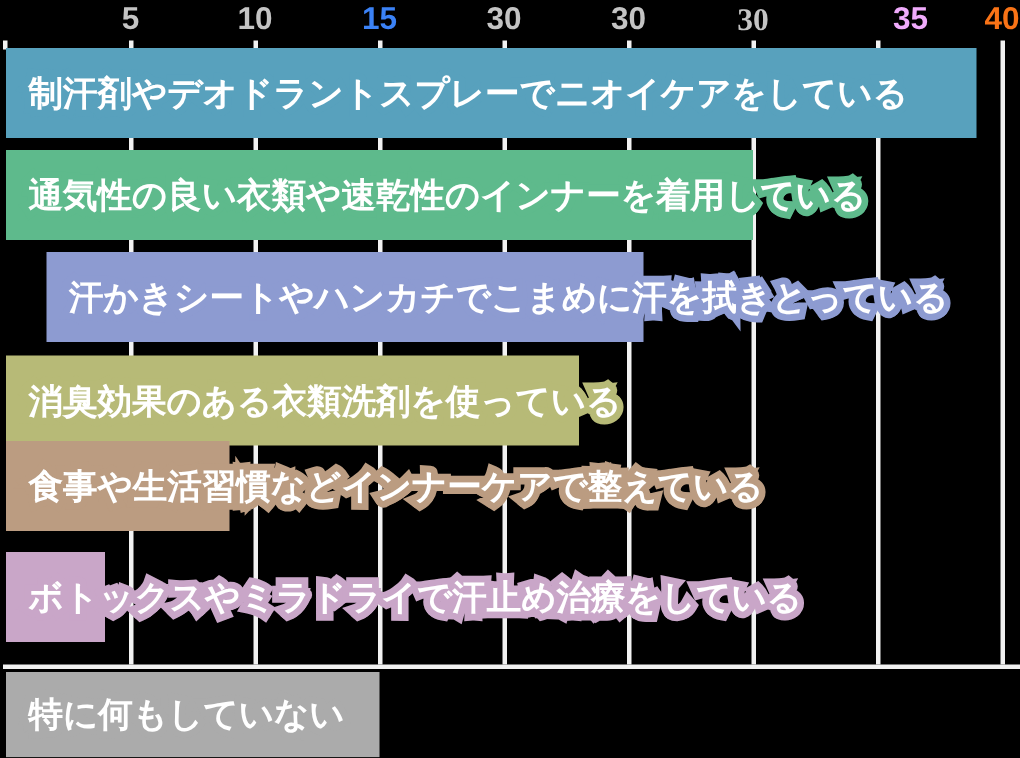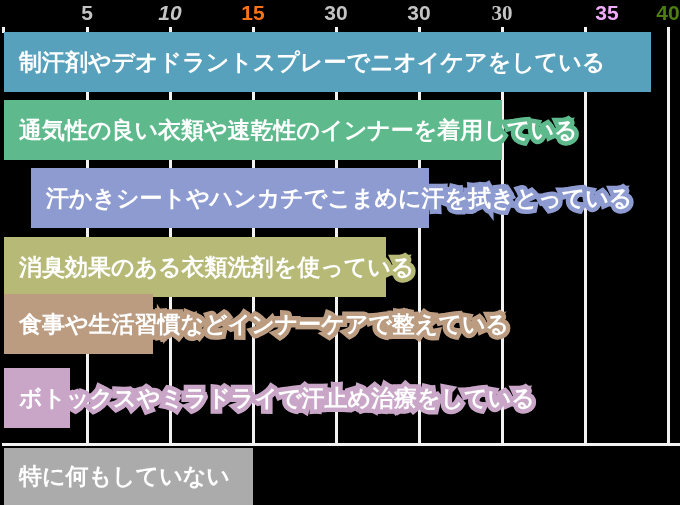--- a/index.html
+++ b/index.html
@@ -98,27 +98,27 @@
     color: #ffffff;
     z-index: 3;
   }
 </style>
 </head>
 <body>
 
 <div class="chart">
 
   <div class="tick-label" style="left: 87px; color: rgb(196, 196, 196);">5</div>
-  <div class="tick-label" style="left: 170px; color: rgb(196, 196, 196); font-style: italic;">10</div>
-  <div class="tick-label" style="left: 253px; color: #f97316;">15</div>
+  <div class="tick-label" style="left: 170px; color: rgb(196, 196, 196);">10</div>
+  <div class="tick-label" style="left: 253px; color: #3b82f6;">15</div>
   <div class="tick-label" style="left: 336px; color: rgb(196, 196, 196);">30</div>
   <div class="tick-label" style="left: 419px; color: rgb(196, 196, 196);">30</div>
   <div class="tick-label" style="left: 502px; color: rgb(196, 196, 196); font-family: Liberation Serif, serif;">30</div>
   <div class="tick-label" style="left: 607px; color: #f0abfc;">35</div>
-  <div class="tick-label" style="left: 668px; color: #4d7c0f;">40</div>
+  <div class="tick-label" style="left: 668px; color: #f97316;">40</div>
 
   <div class="gridline" style="left: 85.5px; background: rgb(242, 242, 242);"></div>
   <div class="gridline" style="left: 168.5px; background: rgb(242, 242, 242);"></div>
   <div class="gridline" style="left: 251.5px; background: rgb(242, 242, 242);"></div>
   <div class="gridline" style="left: 334.5px; background: rgb(242, 242, 242);"></div>
   <div class="gridline" style="left: 417.5px; background: rgb(242, 242, 242);"></div>
   <div class="gridline" style="left: 500.5px; background: rgb(242, 242, 242);"></div>
   <div class="gridline" style="left: 583.5px; background: rgb(242, 242, 242);"></div>
   <div class="gridline" style="left: 666.5px; background: rgb(242, 242, 242);"></div>
   <div class="zero-tick"></div>

